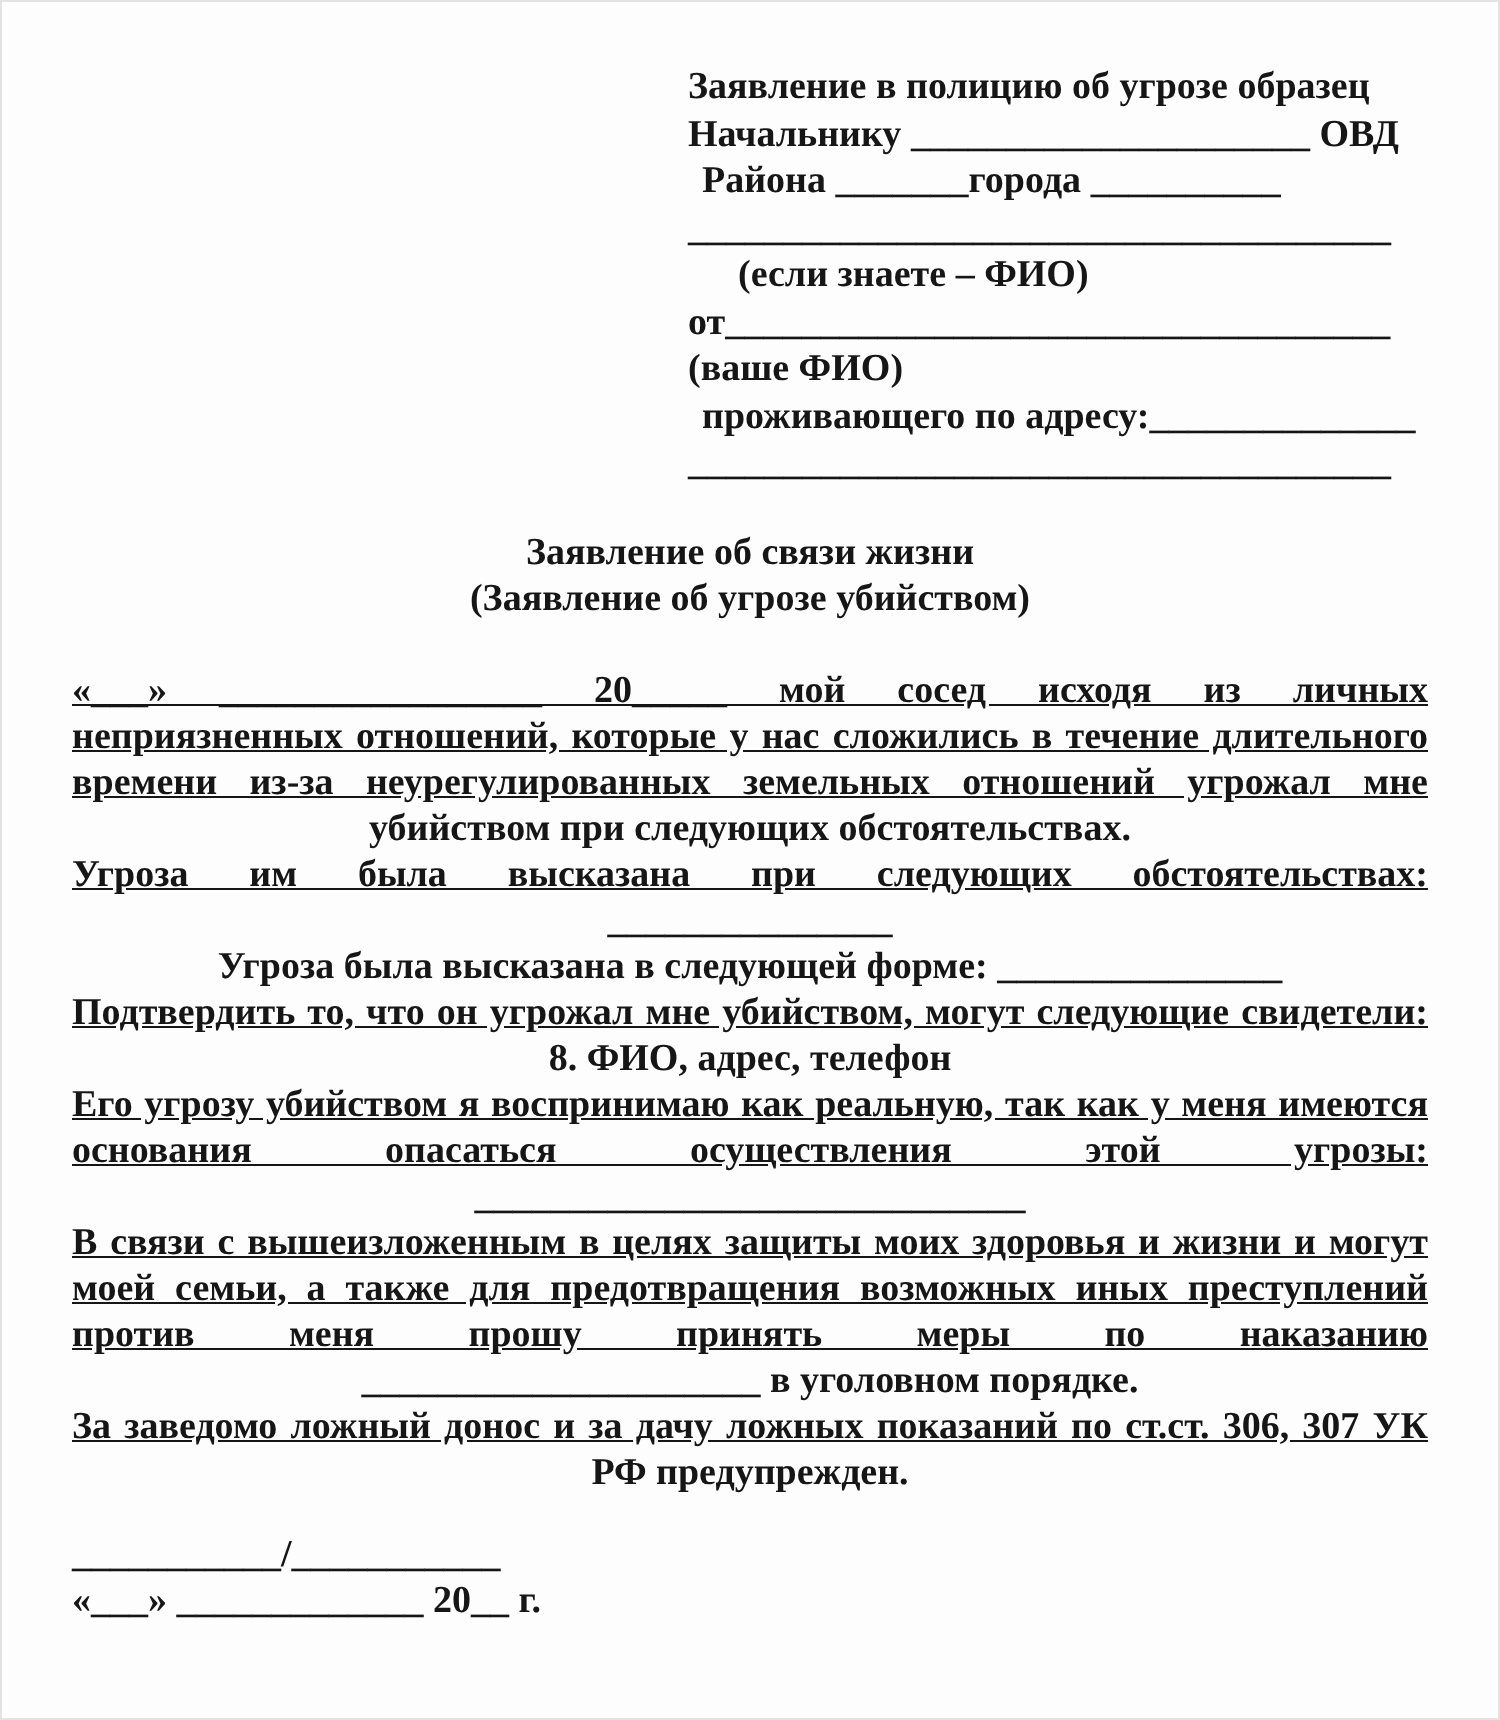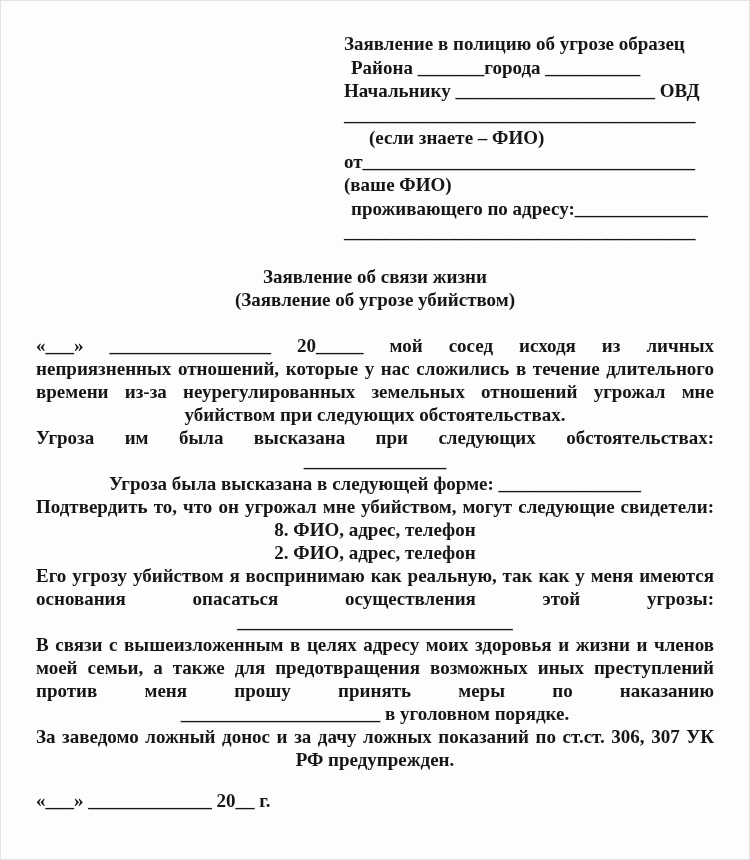--- a/index.html
+++ b/index.html
@@ -31,38 +31,38 @@
     margin-top: 21px;
     text-align: center;
     line-height: 23.5px;
   }
   
   .body-block {
     margin: 22px 37px 0 35px;
     width: 678px;
     line-height: 23px;
   }
-  .bj { text-align: justify; text-align-last: justify; }
+  .bj { text-align: justify; text-align-last: justify; text-decoration: underline; }
   .bl { text-align: center; white-space: nowrap; }
   
   .sig-block {
     margin: 18px 0 0 35px;
     line-height: 23.5px;
   }
   .sig-block div { white-space: nowrap; }
 </style>
 </head>
 <body>
 
 <div class="page">
 
   <div class="header-block">
     <div class="hline"><span>Заявление в полицию об угрозе образец</span></div>
+    <div class="hline"><span>Начальнику</span> <span>_____________________</span> <span>ОВД</span></div>
     <div class="hline indent-sm"><span>Района</span> <span>_______</span><span>города</span> <span>__________</span></div>
-    <div class="hline"><span>Начальнику</span> <span>_____________________</span> <span>ОВД</span></div>
     <div class="hline"><span>_____________________________________</span></div>
     <div class="hline indent-hint"><span>(если знаете – ФИО)</span></div>
     <div class="hline"><span>от</span><span>___________________________________</span></div>
     <div class="hline right"><span>(ваше ФИО)</span></div>
     <div class="hline indent-sm"><span>проживающего по адресу:</span><span>______________</span></div>
     <div class="hline"><span>_____________________________________</span></div>
   </div>
 
   <div class="titles">
     <div>Заявление об связи жизни</div>
@@ -72,29 +72,29 @@
   <div class="body-block">
     <div class="bj">«___» _________________ 20_____ мой сосед исходя из личных</div>
     <div class="bj">неприязненных отношений, которые у нас сложились в течение длительного</div>
     <div class="bj">времени из-за неурегулированных земельных отношений угрожал мне</div>
     <div class="bl">убийством при следующих обстоятельствах.</div>
     <div class="bj">Угроза им была высказана при следующих обстоятельствах:</div>
     <div class="bl">_______________</div>
     <div class="bl">Угроза была высказана в следующей форме: _______________</div>
     <div class="bj">Подтвердить то, что он угрожал мне убийством, могут следующие свидетели:</div>
     <div class="bl">8. ФИО, адрес, телефон</div>
-    <div class="bl">2. ФИО, адрес, телефон</div>
     <div class="bj">Его угрозу убийством я воспринимаю как реальную, так как у меня имеются</div>
     <div class="bj">основания опасаться осуществления этой угрозы:</div>
     <div class="bl">_____________________________</div>
-    <div class="bj">В связи с вышеизложенным в целях адресу моих здоровья и жизни и членов</div>
+    <div class="bj">В связи с вышеизложенным в целях защиты моих здоровья и жизни и могут</div>
     <div class="bj">моей семьи, а также для предотвращения возможных иных преступлений</div>
     <div class="bj">против меня прошу принять меры по наказанию</div>
     <div class="bl">_____________________ в уголовном порядке.</div>
     <div class="bj">За заведомо ложный донос и за дачу ложных показаний по ст.ст. 306, 307 УК</div>
     <div class="bl">РФ предупрежден.</div>
   </div>
 
   <div class="sig-block">
+    <div>___________/___________</div>
     <div>«___» _____________ 20__ г.</div>
   </div>
 
 </div>
 
 </body></html>

